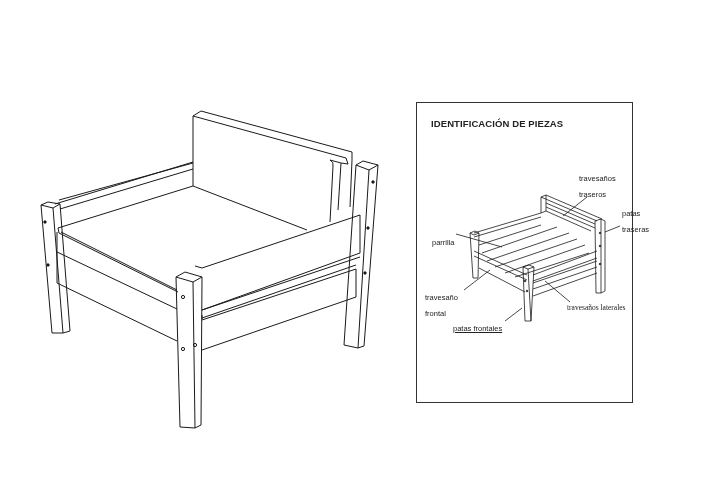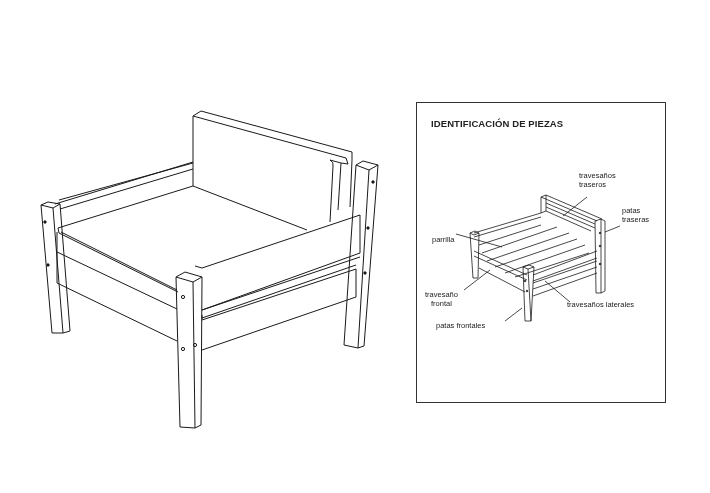--- a/index.html
+++ b/index.html
@@ -1,20 +1,20 @@
 <!DOCTYPE html>
 <html><head>
 <meta charset="utf-8">
 <style>
   html, body { margin:0; padding:0; background:#ffffff; }
   body { width:710px; height:493px; position:relative; overflow:hidden; font-family:"Liberation Sans", sans-serif; }
   .chair { position:absolute; left:0; top:0; width:400px; height:493px; }
-  .panel { position:absolute; left:416px; top:102px; width:250px; height:301px; border:1px solid #333; box-sizing:border-box; background:#fff; }
+  .panel { position:absolute; left:416px; top:102px; width:217px; height:301px; border:1px solid #333; box-sizing:border-box; background:#fff; }
   .panel-title { position:absolute; left:14px; top:15px; font-size:9.5px; font-weight:bold; color:#222; letter-spacing:0.1px; }
-  .lbl { position:absolute; font-size:7.5px; color:#222; line-height:9px; white-space:pre; }
+  .lbl { position:absolute; font-size:7.5px; color:#222; line-height:16px; white-space:pre; }
   .frame-svg { position:absolute; left:0; top:0; width:243px; height:301px; }
 </style>
 </head>
 <body>
 
 <svg class="chair" viewBox="0 0 400 493" fill="none" stroke="#1a1a1a" stroke-width="1" stroke-linejoin="round">
 
   <g>
     <path d="M193 116 L201 111 L352 152 L352 160"></path>
     <path d="M193 116 L193 186"></path>
@@ -136,17 +136,17 @@
     <path d="M47 187 L73 167"></path>
     <path d="M153 199 L128 178"></path>
     <path d="M88 218 L105 205"></path>
   </svg>
 
   <div class="lbl" style="left:162px;top:68px;">travesaños
 traseros</div>
   <div class="lbl" style="left:205px;top:103px;">patas
 traseras</div>
   <div class="lbl" style="left:15px;top:132px;">parrilla</div>
-  <div class="lbl" style="left:8px;top:187px;text-align:center;">travesaño
+  <div class="lbl" style="left:8px;top:187px;">travesaño
 frontal</div>
-  <div class="lbl" style="left:150px;top:197px;">travesaños laterales</div>
-  <div class="lbl" style="left:19px;top:218px;">patas frontales</div>
+  <div class="lbl" style="left:150px;top:197px;font-family:Liberation Serif, serif;">travesaños laterales</div>
+  <div class="lbl" style="left:36px;top:218px;text-decoration:underline;">patas frontales</div>
 </div>
 
 </body></html>

